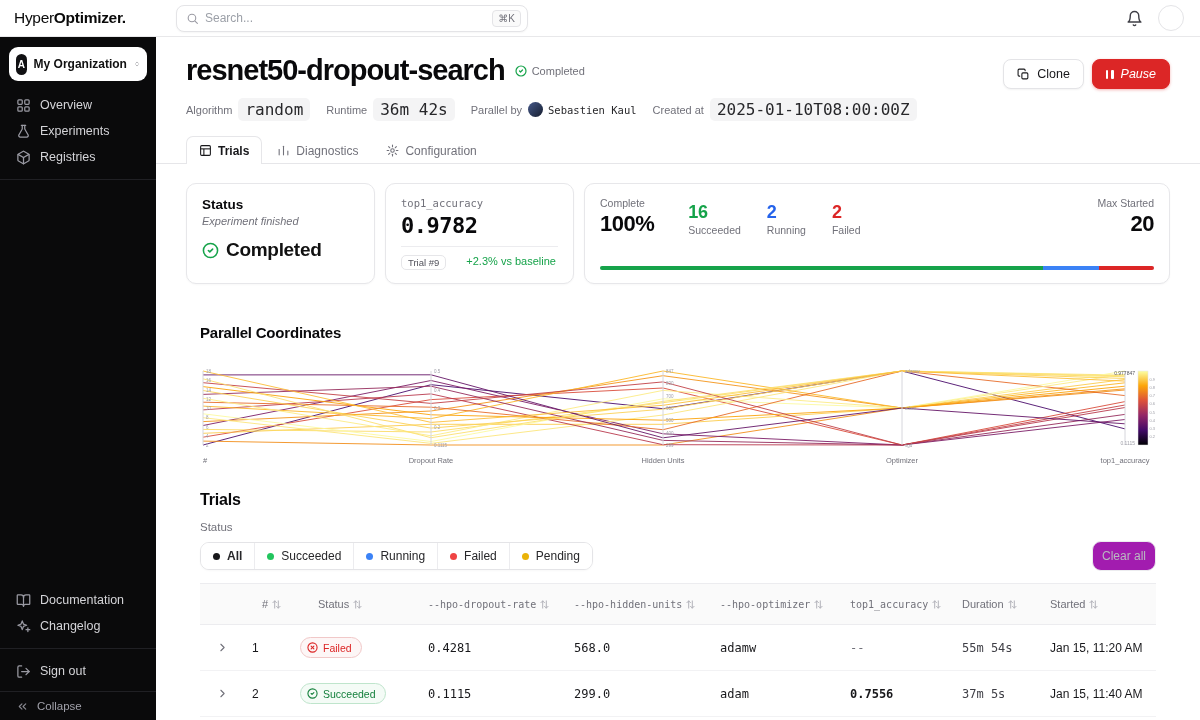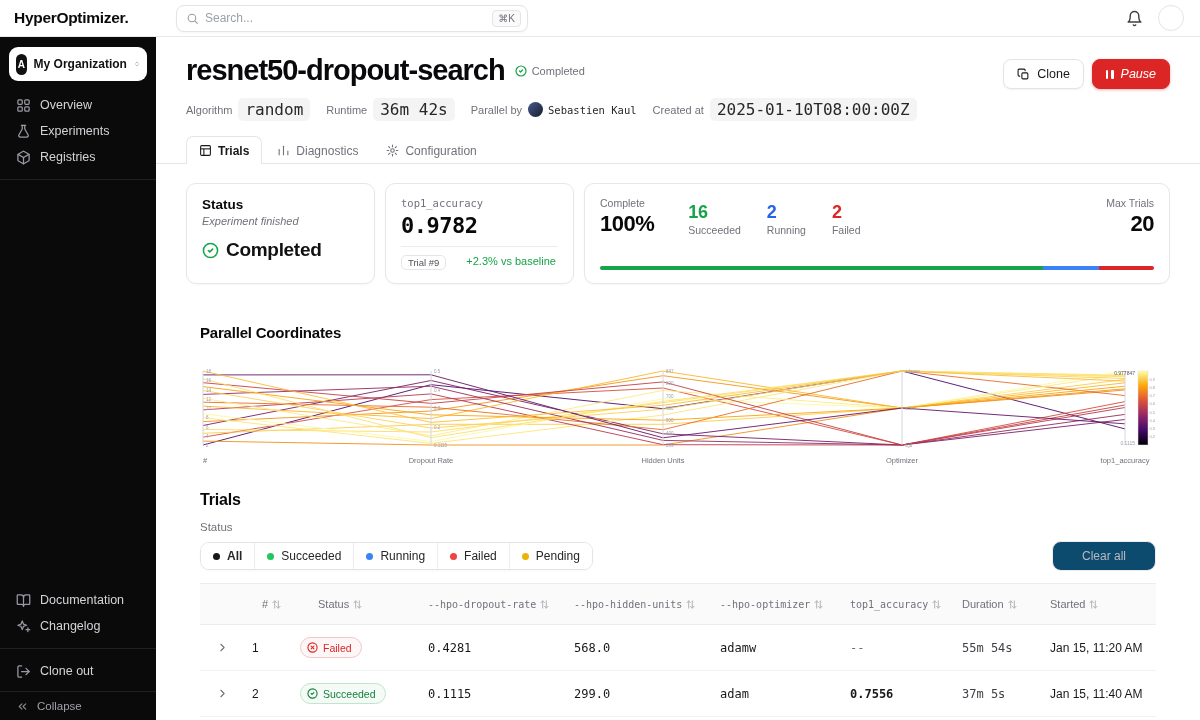--- a/index.html
+++ b/index.html
@@ -4,21 +4,21 @@
 <style>
   * { box-sizing: border-box; margin: 0; padding: 0; }
   html,body { width:1200px; height:720px; overflow:hidden; }
   body { font-family:"Liberation Sans", sans-serif; background:#fff; color:#09090b; font-size:13px; }
   .mono { font-family:"DejaVu Sans Mono","Liberation Mono",monospace; }
   .app { width:1200px; height:720px; display:flex; flex-direction:column; }
 
   
   .topbar { height:37px; flex:0 0 37px; display:flex; align-items:center; background:#fff; border-bottom:1px solid #e8e8ea; }
   .logo { width:156px; flex:0 0 156px; padding-left:14px; font-size:15.5px; letter-spacing:-0.3px; color:#0a0a0a; cursor:pointer; }
-  .logo-a { font-weight:700; } .logo-b { font-weight:800; } .logo-dot { font-weight:800; }
+  .logo-a { font-weight:400; } .logo-b { font-weight:800; } .logo-dot { font-weight:800; }
   .search { margin-left:20px; width:352px; height:27px; border:1px solid #e4e4e7; border-radius:8px; display:flex; align-items:center; gap:6px; padding:0 6px 0 9px; box-shadow:0 1px 2px rgba(0,0,0,.04); background:#fff; }
   .search svg { color:#9a9aa3; flex:0 0 auto; }
   .search input { border:none; outline:none; flex:1; min-width:0; font-size:12px; font-family:inherit; color:#18181b; background:transparent; }
   .search input::placeholder { color:#9ca0a8; }
   .kbd { font-size:10px; color:#71717a; border:1px solid #e4e4e7; border-radius:4px; padding:0 5px; height:17px; line-height:15px; background:#fafafa; }
   .topbar-right { margin-left:auto; display:flex; align-items:center; gap:15px; padding-right:16px; }
   .icon-btn { background:none; border:none; color:#3f3f46; display:grid; place-items:center; cursor:pointer; }
   .avatar { width:26px; height:26px; border-radius:50%; background:radial-gradient(circle at 35% 28%, #eda76a, #b05f33 62%, #6f worth 0) , radial-gradient(circle at 35% 28%, #eda76a, #a85a32 65%, #753a1e); cursor:pointer; border:1px solid #e4e4e7; }
 
   
@@ -94,21 +94,21 @@
   .pchart svg { display:block; width:100%; height:104px; overflow:visible; }
 
   .ttitle { font-size:16px; font-weight:700; margin-top:22px; letter-spacing:-0.2px; }
   .flabel { font-size:11.5px; color:#71717a; margin-top:12px; }
   .filters { display:flex; align-items:center; margin-top:8px; }
   .seg { display:inline-flex; border:1px solid #e4e4e7; border-radius:9px; overflow:hidden; background:#fff; box-shadow:0 1px 2px rgba(0,0,0,.03); }
   .fchip { display:flex; align-items:center; gap:7px; padding:6px 12px; font-size:12px; color:#27272a; background:#fff; border:none; border-left:1px solid #ececef; cursor:pointer; font-family:inherit; }
   .fchip:first-child { border-left:none; }
   .fchip.active { font-weight:700; }
   .fdot { width:7px; height:7px; border-radius:50%; background:#ccc; }
-  .clear { margin-left:auto; height:30px; padding:0 29px; border:1px solid #ececef; border-radius:9px; background:#0c4a6e; color:#b9b9c0; font-size:12px; cursor:pointer; font-family:inherit; }
+  .clear { margin-left:auto; height:30px; padding:0 9px; border:1px solid #ececef; border-radius:9px; background:#a21caf; color:#b9b9c0; font-size:12px; cursor:pointer; font-family:inherit; }
 
   .table { margin-top:12px; }
   .thead, .trr { display:grid; grid-template-columns:44px 48px 128px 146px 146px 130px 112px 88px 1fr; align-items:center; }
   .thead { height:42px; background:#fafafa; border-top:1px solid #ececef; border-bottom:1px solid #ececef; }
   .th { display:flex; align-items:center; gap:4px; font-size:11px; color:#71717a; padding:0 8px; cursor:pointer; }
   .th.mono { font-size:10px; }
   .th svg { color:#b0b0b8; flex:0 0 auto; }
   .col-first { padding-left:18px; }
   .col-status { padding-left:26px; }
   .trr { height:46px; border-bottom:1px solid #f2f2f4; font-size:12px; color:#18181b; }
@@ -211,21 +211,21 @@
         </button>
       </nav>
       <div class="sdiv"></div>
       <nav class="nav" style="padding-bottom:8px;">
         <button class="nitem">
           <svg width="15" height="15" viewBox="0 0 24 24" fill="none" stroke="currentColor" stroke-width="2" stroke-linecap="round" stroke-linejoin="round">
               <path d="M9 21H5a2 2 0 0 1-2-2V5a2 2 0 0 1 2-2h4"></path>
               <path d="m16 17 5-5-5-5"></path>
               <path d="M21 12H9"></path>
             </svg>
-          <span>Clone out</span>
+          <span>Sign out</span>
         </button>
       </nav>
       <button class="collapse">
         <svg width="13" height="13" viewBox="0 0 24 24" fill="none" stroke="currentColor" stroke-width="2" stroke-linecap="round" stroke-linejoin="round">
             <path d="m11 17-5-5 5-5"></path>
             <path d="m18 17-5-5 5-5"></path>
           </svg>
         <span>Collapse</span>
       </button>
     </aside>
@@ -349,21 +349,21 @@
               </div>
               <div class="stat">
                 <div class="stat-num" style="color: rgb(37, 99, 235);">2</div>
                 <div class="stat-lbl">Running</div>
               </div>
               <div class="stat">
                 <div class="stat-num" style="color: rgb(220, 38, 38);">2</div>
                 <div class="stat-lbl">Failed</div>
               </div>
               <div class="maxg">
-                <div class="glabel">Max Trials</div>
+                <div class="glabel">Max Started</div>
                 <div class="gvalue">20</div>
               </div>
             </div>
             <div class="pbar">
               <span style="width: 80%; background: rgb(22, 163, 74);"></span>
               <span style="width: 10%; background: rgb(59, 130, 246);"></span>
               <span style="width: 10%; background: rgb(220, 38, 38);"></span>
             </div>
           </div>
         </div>

